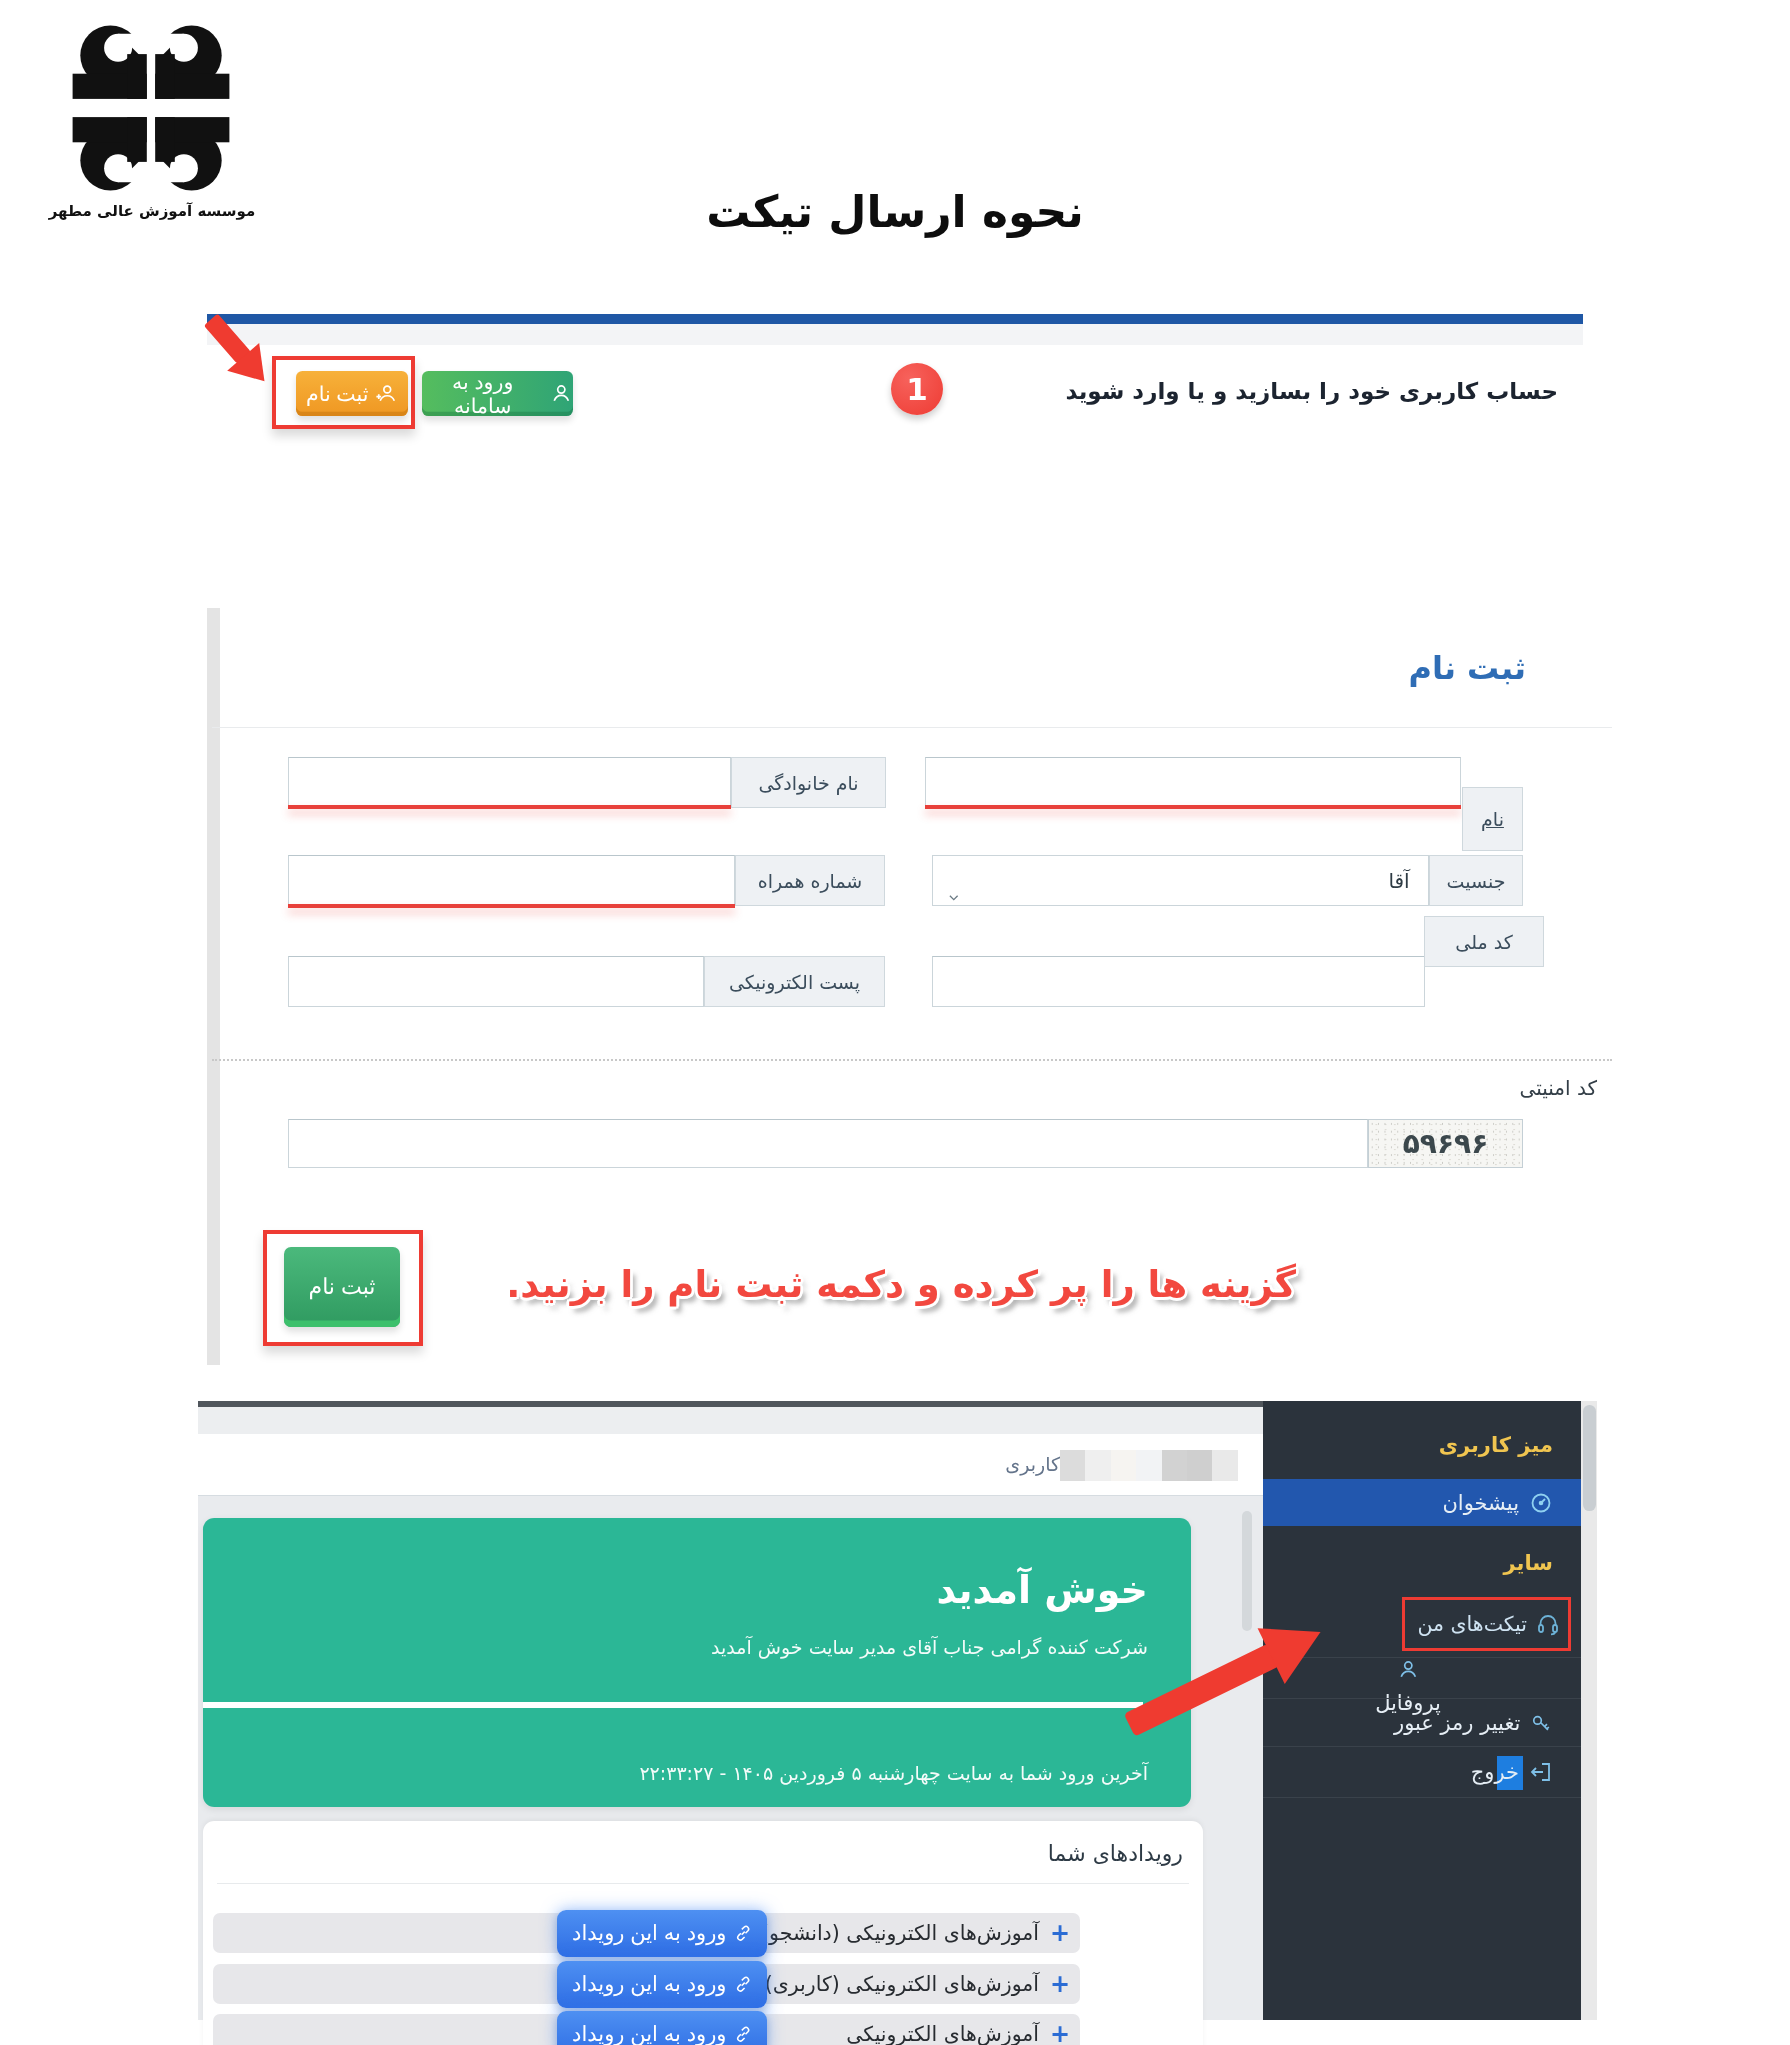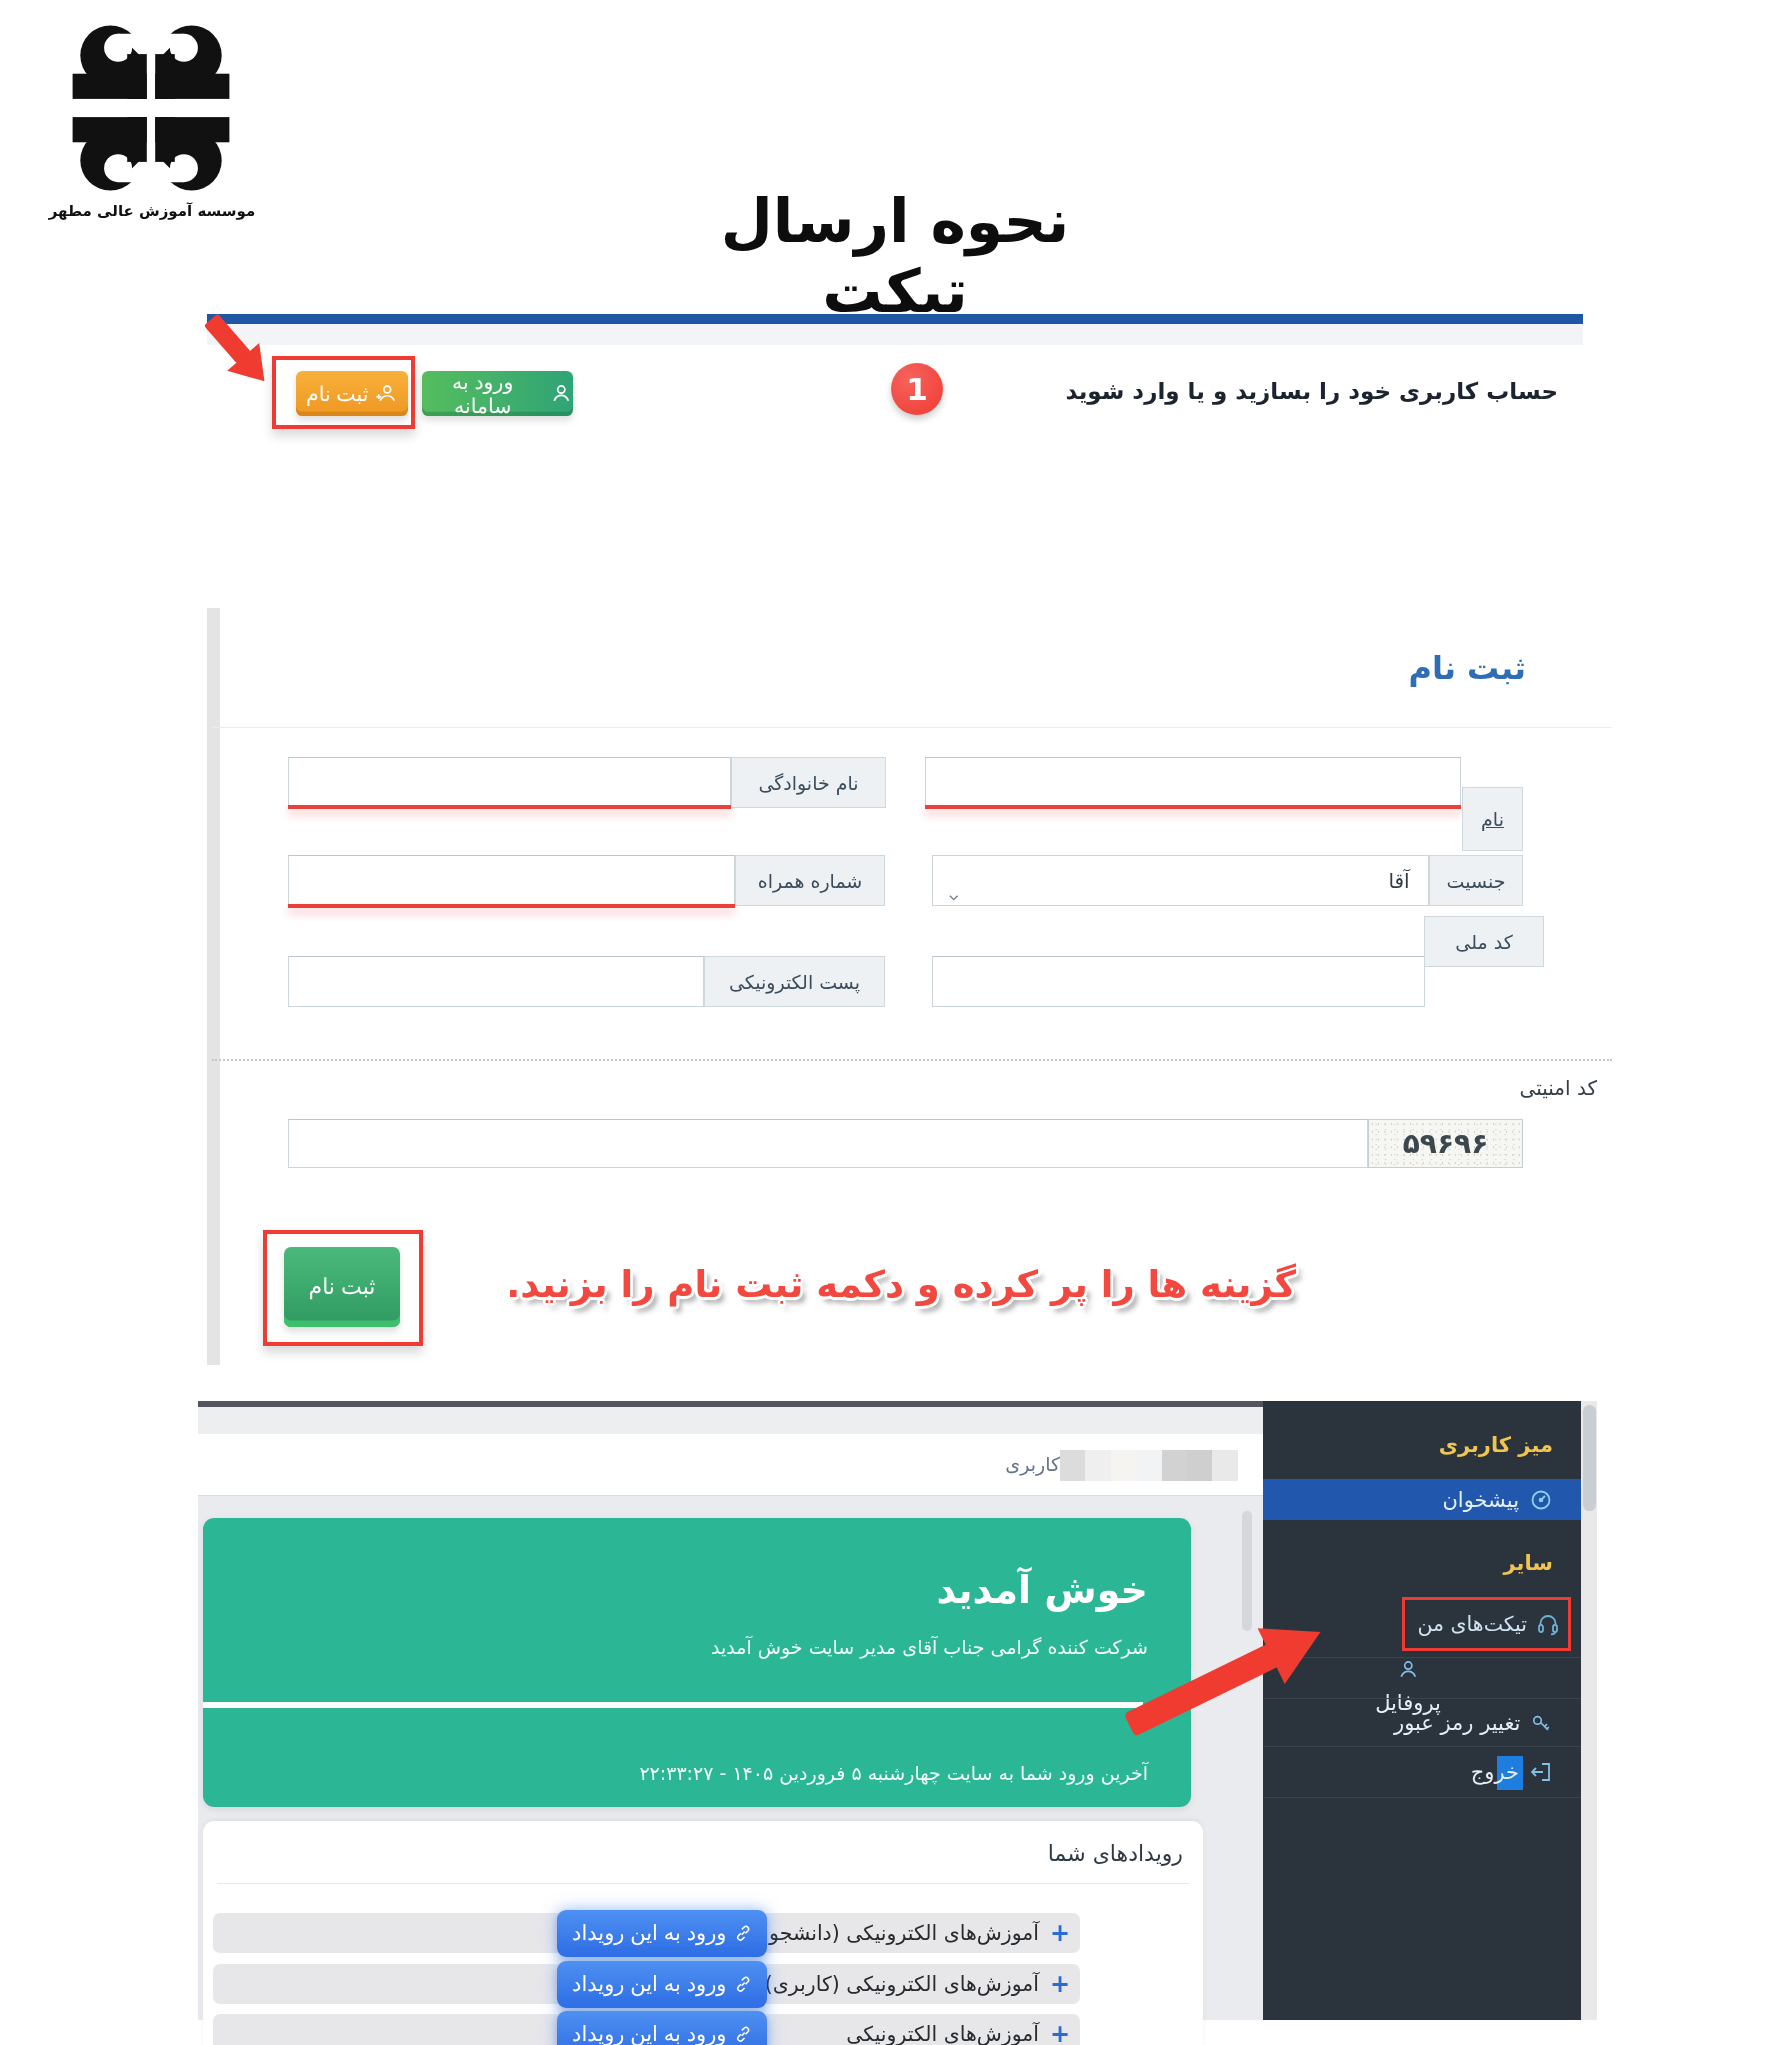--- a/index.html
+++ b/index.html
@@ -6,21 +6,21 @@
   html,body { background:#ffffff; }
   body { font-family:"DejaVu Sans", sans-serif; }
   .page { position:relative; width:1790px; height:2046px; background:#fff; overflow:hidden; }
 
   .abs { position:absolute; }
 
   
   .logo-caption { left:39px; top:202px; width:226px; text-align:center;
     font-size:15px; font-weight:bold; color:#111; direction:rtl; }
   .doc-title { left:683px; top:186px; width:424px; text-align:center;
-    font-size:60px; font-weight:800; color:#0d0d0d; direction:rtl; }
+    font-size:44px; font-weight:800; color:#0d0d0d; direction:rtl; }
 
   
   .blue-bar  { left:207px; top:314px; width:1376px; height:10px; background:#1f57a5; }
   .gray-strip{ left:207px; top:324px; width:1376px; height:21px; background:#f3f4f6; }
 
   .red-box1 { left:272px; top:356px; width:143px; height:73px;
     border:4.2px solid #ee3b33; box-shadow:0 7px 10px rgba(0,0,0,.15); }
   .btn { display:flex; align-items:center; justify-content:center; gap:7px;
     direction:rtl; color:#fff; font-size:20.5px; border:none; cursor:pointer;
     border-radius:6.4px; }
@@ -302,21 +302,21 @@
         <path d="M15 12l3.2-3.2a3.4 3.4 0 0 0-4.8-4.8L10.2 7"></path>
       </svg>
       <span>ورود به این رویداد</span>
     </button>
   </div>
 
   <div class="abs sidebar"></div>
 
   <div class="side-section" style="top:1433px;">میز کاربری</div>
 
-  <div class="side-row row-active" style="top:1479px; height:41px;">
+  <div class="side-row row-active" style="top:1479px; height:47px;">
     <svg class="icon" width="24" height="24" viewBox="0 0 24 24" fill="none" stroke="#8fd0f0" stroke-width="1.8">
       <circle cx="12" cy="12" r="8.5"></circle>
       <path d="M12 12l4-4"></path>
       <circle cx="12" cy="12" r="1.4" fill="#8fd0f0"></circle>
     </svg>
     <span class="lbl">پیشخوان</span>
   </div>
 
   <div class="side-section" style="top:1551px;">سایر</div>
 

